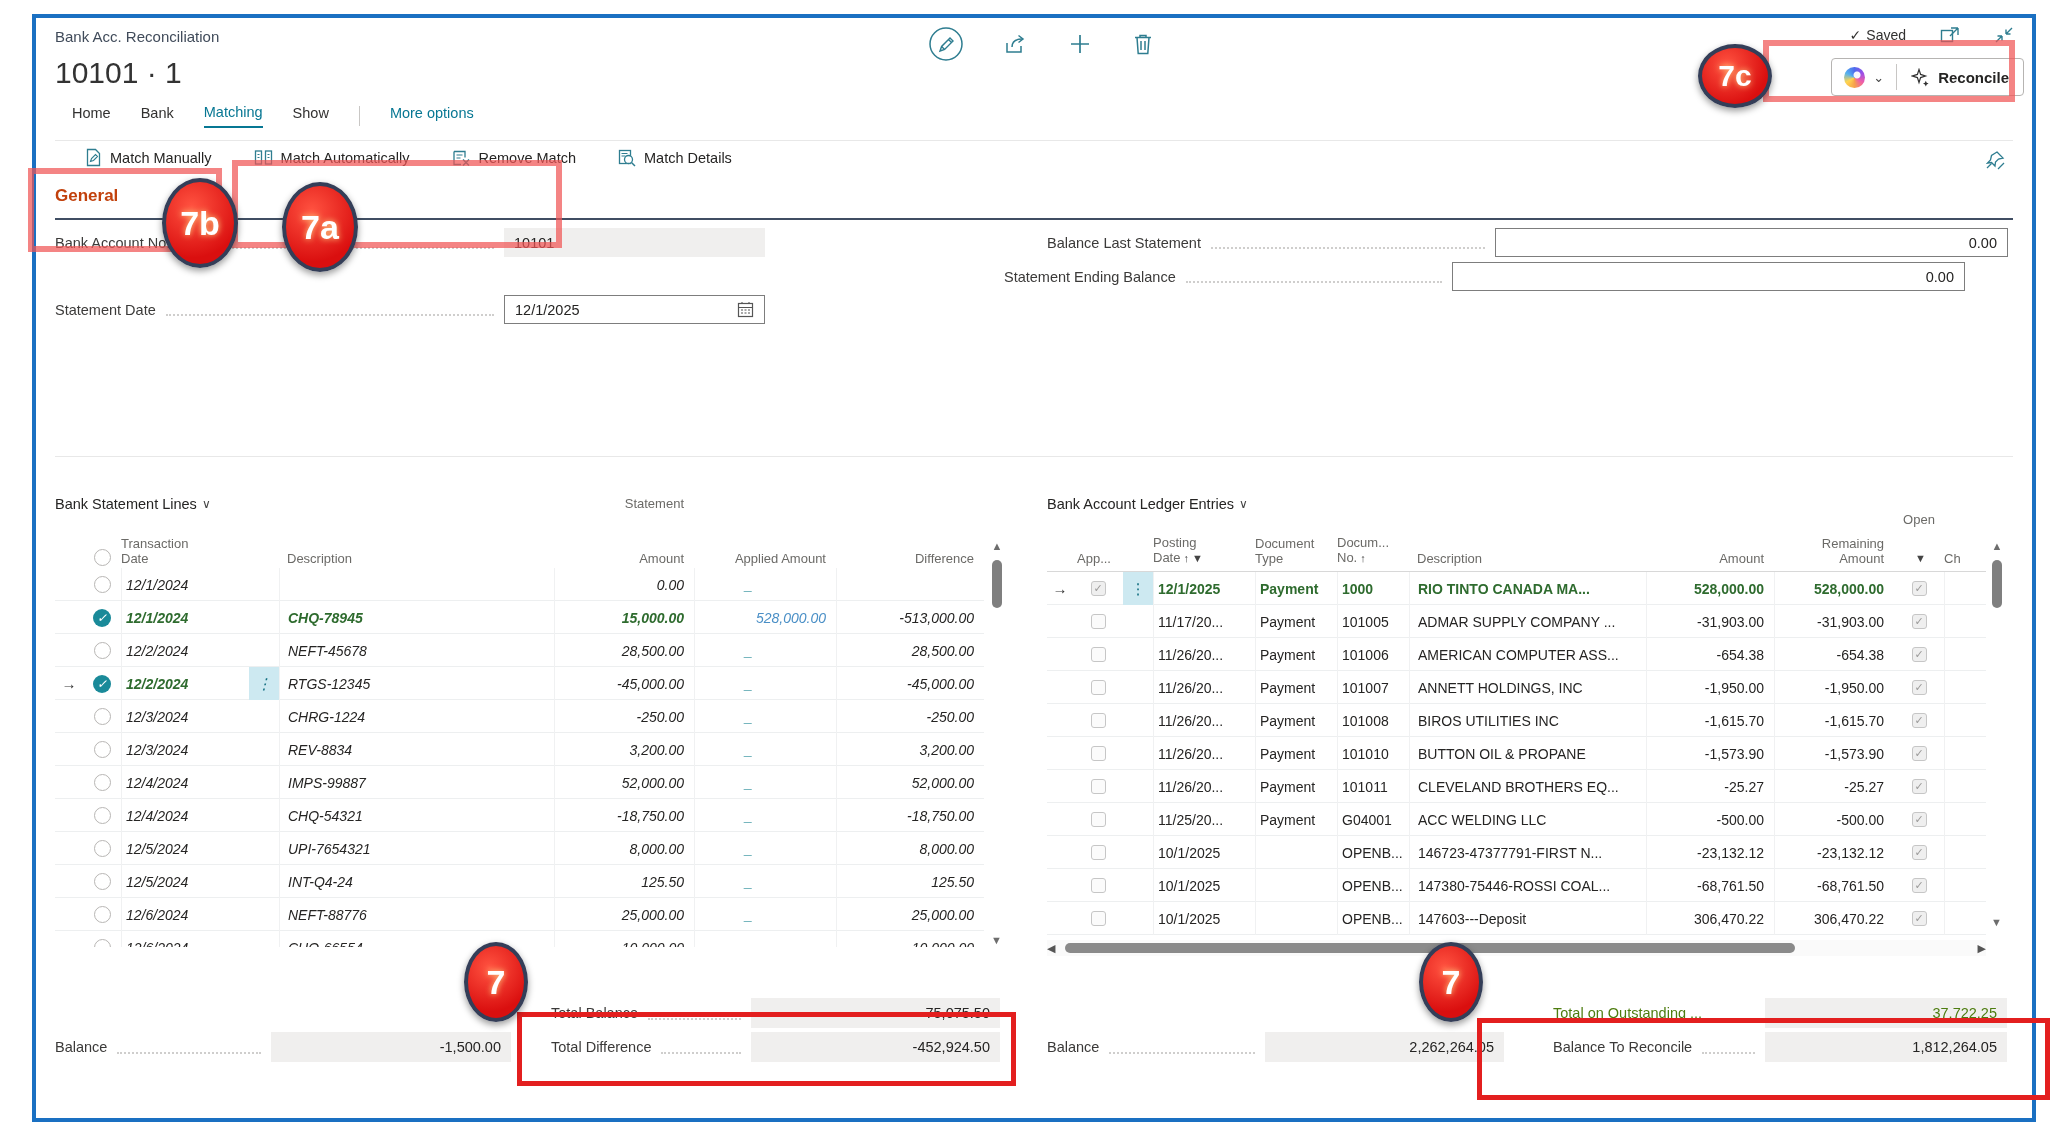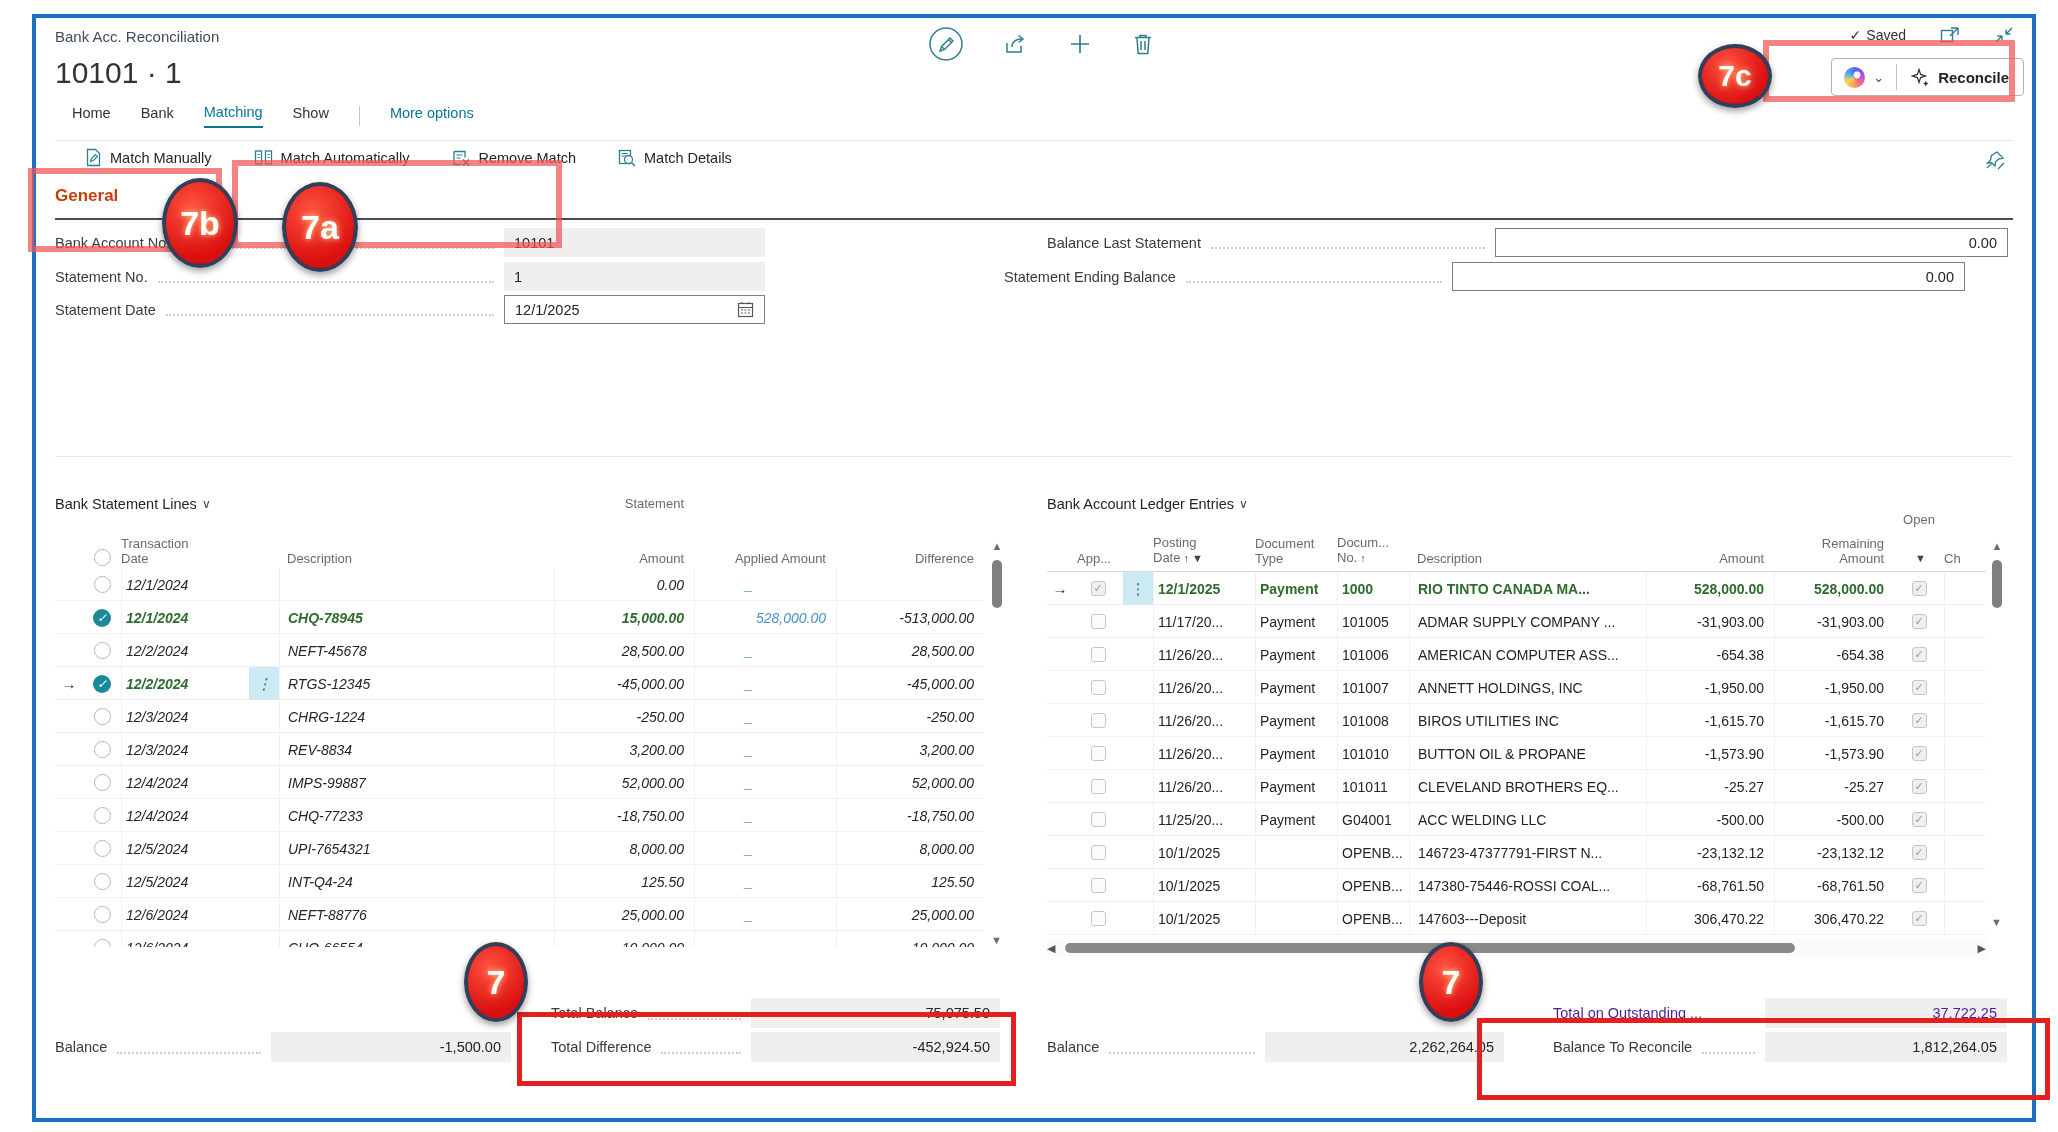--- a/index.html
+++ b/index.html
@@ -81,21 +81,21 @@
   .sorticons{font-size:11px;color:#444;margin-left:3px;}
   .vscroll{position:absolute;top:44px;width:18px;display:flex;flex-direction:column;align-items:center;color:#6d6d6d;font-size:11px;}
   .vthumb{width:10px;height:48px;border-radius:6px;background:#7f7f7f;margin-top:8px;}
   .vdown{position:absolute;color:#6d6d6d;font-size:11px;}
   .hscroll{position:absolute;left:0;top:444px;width:939px;height:16px;display:flex;align-items:center;color:#555;font-size:11px;background:#fafafa;}
   .hthumb{height:10px;border-radius:6px;background:#8a8a8a;margin-left:10px;width:730px;}
 
   
   .trow{display:flex;align-items:center;height:30px;font-size:14.5px;color:#3b3a39;justify-content:space-between;}
   .tbox{background:#f0efee;height:30px;display:flex;align-items:center;justify-content:flex-end;padding:0 10px;box-sizing:border-box;font-size:14.5px;color:#252423;flex:0 0 auto;}
-  .muted{color:#4c1d95;}
+  .muted{color:#4d7c0f;}
 
   
   .ann{position:absolute;z-index:60;box-sizing:border-box;}
   .rect-soft{border:6px solid rgba(240,85,85,0.72);}
   .rect-solid{border:5px solid #e31f1f;}
   .badge{background:radial-gradient(circle at 38% 30%, #ff5240, #da0f0f 72%);border:4px solid #343e58;border-radius:50%;display:flex;align-items:center;justify-content:center;color:#fff;font-weight:700;font-size:34px;text-shadow:0 0 6px rgba(255,225,140,0.95);box-shadow:0 3px 7px rgba(0,0,0,0.4);}
   svg{display:block;}
 </style>
 </head>
 <body>
@@ -221,27 +221,20 @@
   <h2 class="abs general" style="margin:0;">General</h2>
   <div class="abs navyline"></div>
 
   <div class="abs frow" style="left:19px;top:210px;width:710px;">
     <span class="flabel">Bank Account No.</span>
     <span class="dots"></span>
     <span class="vbox ro">
         <span>10101</span>
       </span>
   </div>
-  <div class="abs frow" style="left:19px;top:244px;width:710px;">
-    <span class="flabel">Statement No.</span>
-    <span class="dots"></span>
-    <span class="vbox ro">
-        <span>1</span>
-      </span>
-  </div>
   <div class="abs frow" style="left:19px;top:277px;width:710px;">
     <span class="flabel">Statement Date</span>
     <span class="dots"></span>
     <span class="vbox edit">
       <span>12/1/2025</span>
       <svg width="17" height="17" viewBox="0 0 17 17">
           <rect x="1.5" y="2.5" width="14" height="13" fill="none" stroke="#555" stroke-width="1.2"></rect>
           <path d="M1.5 6.5 h14 M5 2.5 V1 M12 2.5 V1 M4 9 h2 M7.5 9 h2 M11 9 h2 M4 12 h2 M7.5 12 h2 M11 12 h2" stroke="#555" stroke-width="1.1"></path>
         </svg>
     </span>
@@ -372,21 +365,21 @@
           <div class="c numc dash">_</div>
           <div class="c numc">52,000.00</div>
         </div>
         <div class="slrow">
           <div class="c arr"></div>
           <div class="c selc">
             <span class="radio"></span>
           </div>
           <div class="c datec">12/4/2024</div>
           <div class="c menuc"></div>
-          <div class="c descc">CHQ-77233</div>
+          <div class="c descc">CHQ-54321</div>
           <div class="c numc">-18,750.00</div>
           <div class="c numc dash">_</div>
           <div class="c numc">-18,750.00</div>
         </div>
         <div class="slrow">
           <div class="c arr"></div>
           <div class="c selc">
             <span class="radio"></span>
           </div>
           <div class="c datec">12/5/2024</div>

